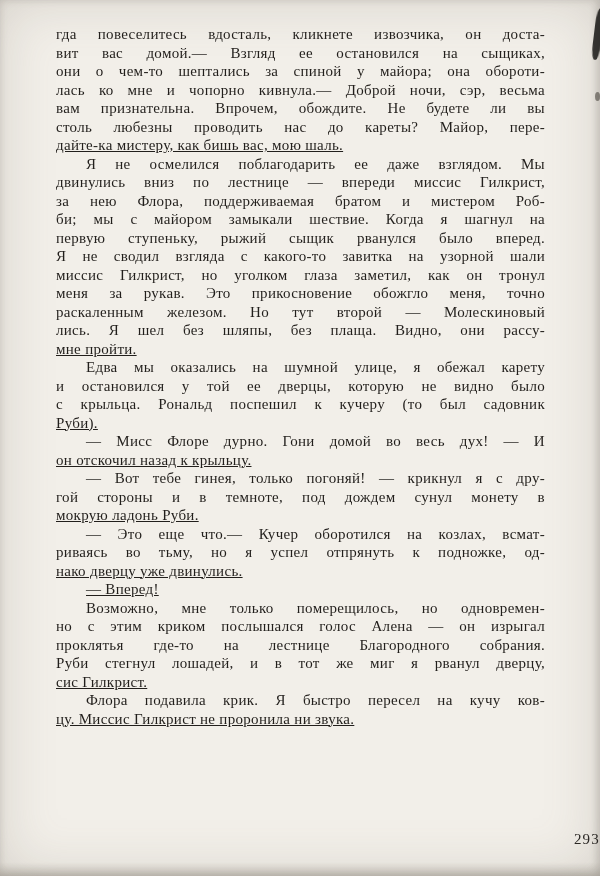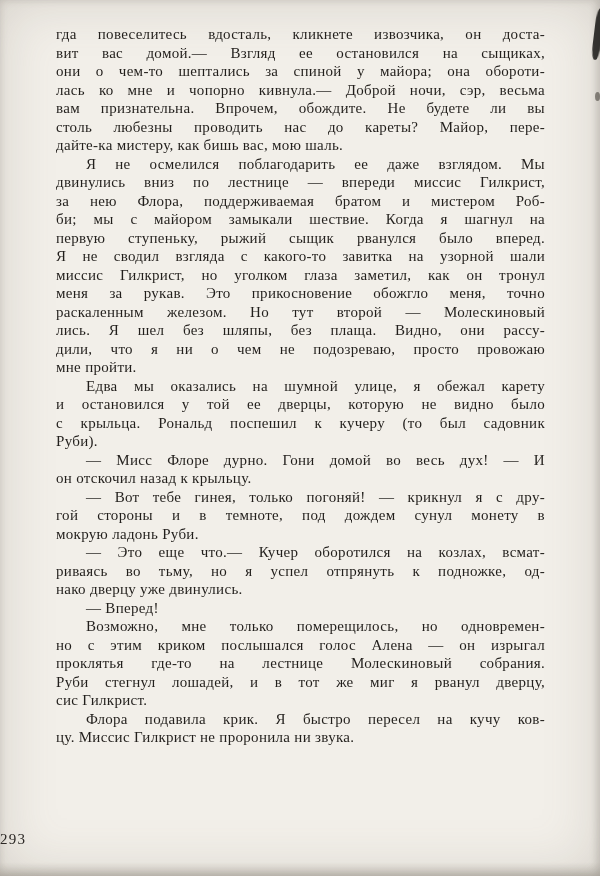--- a/index.html
+++ b/index.html
@@ -26,28 +26,29 @@
     letter-spacing: 0.02em;
     color: #221f1c;
   }
   .line {
     text-align: justify;
     text-align-last: justify;
     -moz-text-align-last: justify;
   }
   .line.last {
     text-align-last: left;
+    text-decoration: underline;
     -moz-text-align-last: left;
   }
   .line.indent { text-indent: 30px; }
   .page-number {
     position: absolute;
     top: 831px; left: 0;
     width: 600px;
-    text-align: left;
+    text-align: right;
     font-size: 15px;
     letter-spacing: 0.08em;
     color: #2a2724;
   }
   .artifact { position: absolute; pointer-events: none; }
   .artifact-top-right {
     right: -2px; top: 8px;
     width: 8px; height: 52px;
     background: #1d1c1a;
     border-radius: 45% / 30%;
@@ -84,38 +85,37 @@
       <div class="line indent">Я не осмелился поблагодарить ее даже взглядом. Мы</div>
       <div class="line">двинулись вниз по лестнице — впереди миссис Гилкрист,</div>
       <div class="line">за нею Флора, поддерживаемая братом и мистером Роб-</div>
       <div class="line">би; мы с майором замыкали шествие. Когда я шагнул на</div>
       <div class="line">первую ступеньку, рыжий сыщик рванулся было вперед.</div>
       <div class="line">Я не сводил взгляда с какого-то завитка на узорной шали</div>
       <div class="line">миссис Гилкрист, но уголком глаза заметил, как он тронул</div>
       <div class="line">меня за рукав. Это прикосновение обожгло меня, точно</div>
       <div class="line">раскаленным железом. Но тут второй — Молескиновый</div>
       <div class="line">лись. Я шел без шляпы, без плаща. Видно, они рассу-</div>
-      <div class="line">дили, что я ни о чем не подозреваю, просто провожаю</div>
       <div class="line last">мне пройти.</div>
       <div class="line indent">Едва мы оказались на шумной улице, я обежал карету</div>
       <div class="line">и остановился у той ее дверцы, которую не видно было</div>
       <div class="line">с крыльца. Рональд поспешил к кучеру (то был садовник</div>
       <div class="line last">Руби).</div>
       <div class="line indent">— Мисс Флоре дурно. Гони домой во весь дух! — И</div>
       <div class="line last">он отскочил назад к крыльцу.</div>
       <div class="line indent">— Вот тебе гинея, только погоняй! — крикнул я с дру-</div>
       <div class="line">гой стороны и в темноте, под дождем сунул монету в</div>
       <div class="line last">мокрую ладонь Руби.</div>
       <div class="line indent">— Это еще что.— Кучер оборотился на козлах, всмат-</div>
       <div class="line">риваясь во тьму, но я успел отпрянуть к подножке, од-</div>
       <div class="line last">нако дверцу уже двинулись.</div>
       <div class="line last indent">— Вперед!</div>
       <div class="line indent">Возможно, мне только померещилось, но одновремен-</div>
       <div class="line">но с этим криком послышался голос Алена — он изрыгал</div>
-      <div class="line">проклятья где-то на лестнице Молескиновый собрания.</div>
+      <div class="line">проклятья где-то на лестнице Благородного собрания.</div>
       <div class="line">Руби стегнул лошадей, и в тот же миг я рванул дверцу,</div>
       <div class="line last">сис Гилкрист.</div>
       <div class="line indent">Флора подавила крик. Я быстро пересел на кучу ков-</div>
       <div class="line last">цу. Миссис Гилкрист не проронила ни звука.</div>
     </div>
   <div class="page-number">293</div>
   <div class="artifact artifact-top-right"></div>
   <div class="artifact artifact-right-dot"></div>
   <div class="artifact artifact-bottom-shade"></div>
 </div>

